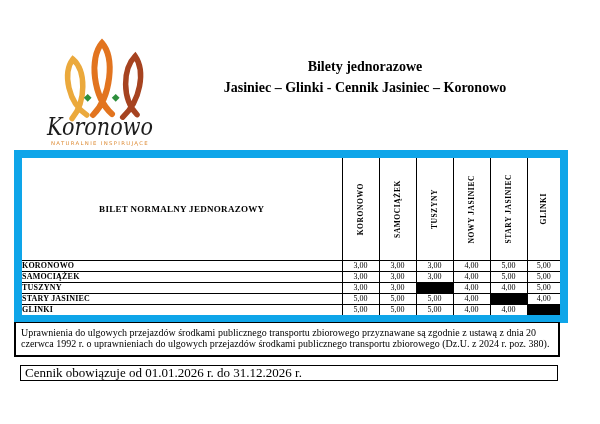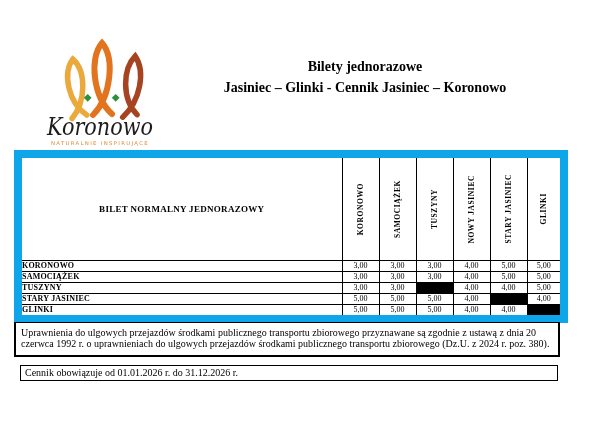--- a/index.html
+++ b/index.html
@@ -22,21 +22,21 @@
   .vert{writing-mode:vertical-rl;transform:rotate(180deg);margin:0 auto;
         font-weight:bold;font-size:7.5px;letter-spacing:0.6px;white-space:nowrap;}
   tbody td{height:10px;font-size:8px;line-height:10px;border-top:2px solid #000;}
   td.row-label{text-align:left;font-weight:bold;padding-left:3px;letter-spacing:0.2px;}
   td.price{text-align:center;font-weight:normal;}
   td.blackout{background:#000;}
 
   .footnote-box{border:2px solid #000;border-top:1px solid #000;margin-top:-1px;
                 padding:4px 5px 6px 5px;font-size:10px;line-height:11px;}
   .validity-box{border:1px solid #000;margin-top:8px;margin-left:6px;width:528px;
-                padding:2px 4px;font-size:10px;line-height:10px;}
+                padding:2px 4px;font-size:13px;line-height:10px;}
 
   
   .logo-svg{width:100%;height:100%;display:block;}
 </style>
 </head>
 <body>
 
 <div class="page">
 
   <div class="logo-wrap">

